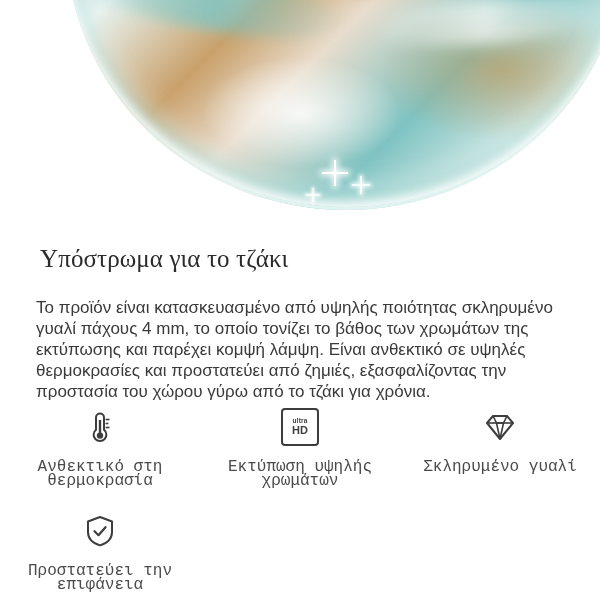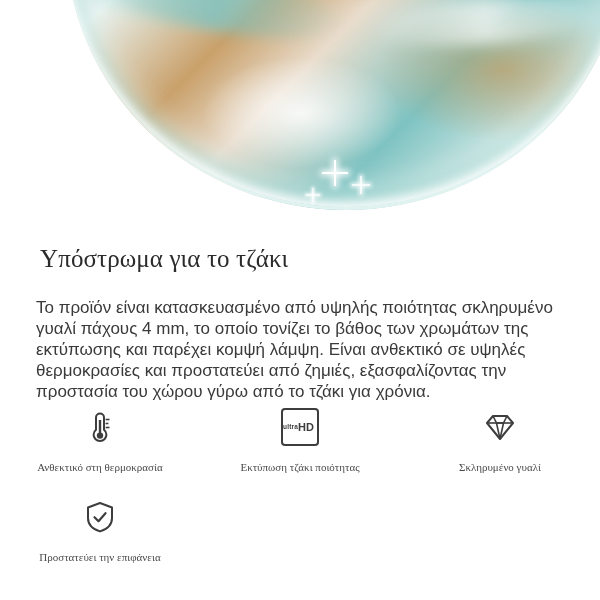--- a/index.html
+++ b/index.html
@@ -151,36 +151,36 @@
     padding-top: 6px;
   }
   .feature-icon {
     height: 46px;
     display: flex;
     align-items: center;
     justify-content: center;
   }
   .feature-label {
     margin-top: 10px;
-    font-family: Liberation Serif, serif;
-    font-size: 11px;
+    font-family: Liberation Mono, monospace;
+    font-size: 16px;
     line-height: 14px;
     color: #4a4a4a;
     text-align: center;
     max-width: 175px;
   }
   .ultrahd-box {
     width: 34px;
     height: 34px;
     border: 2px solid #3d3d3d;
     border-radius: 4px;
     display: flex;
-    flex-direction: row;
+    flex-direction: column;
     align-items: center;
-    justify-content: flex-start;
+    justify-content: center;
     line-height: 1;
   }
   .ultrahd-box .u1 {
     font-family: "Liberation Sans", sans-serif;
     font-size: 6.5px;
     font-weight: 700;
     color: #3d3d3d;
     letter-spacing: 0.2px;
   }
   .ultrahd-box .u2 {
@@ -233,21 +233,21 @@
       <div class="feature-label">Ανθεκτικό στη θερμοκρασία</div>
     </div>
 
     <div class="feature">
       <div class="feature-icon">
         <div class="ultrahd-box">
           <span class="u1">ultra</span>
           <span class="u2">HD</span>
         </div>
       </div>
-      <div class="feature-label">Εκτύπωση τζάκι ποιότητας</div>
+      <div class="feature-label">Εκτύπωση υψηλής χρωμάτων</div>
     </div>
 
     <div class="feature">
       <div class="feature-icon">
         <svg width="40" height="40" viewBox="0 0 40 40" aria-hidden="true">
           <path d="M7 16 L13 9 H27 L33 16 L20 32 Z" fill="none" stroke="#3d3d3d" stroke-width="2" stroke-linejoin="round"></path>
           <path d="M7 16 H33" stroke="#3d3d3d" stroke-width="1.6"></path>
           <path d="M13 9 L16.5 16 L20 32" fill="none" stroke="#3d3d3d" stroke-width="1.6"></path>
           <path d="M27 9 L23.5 16 L20 32" fill="none" stroke="#3d3d3d" stroke-width="1.6"></path>
           <path d="M16.5 16 H23.5" stroke="#3d3d3d" stroke-width="1.6"></path>

